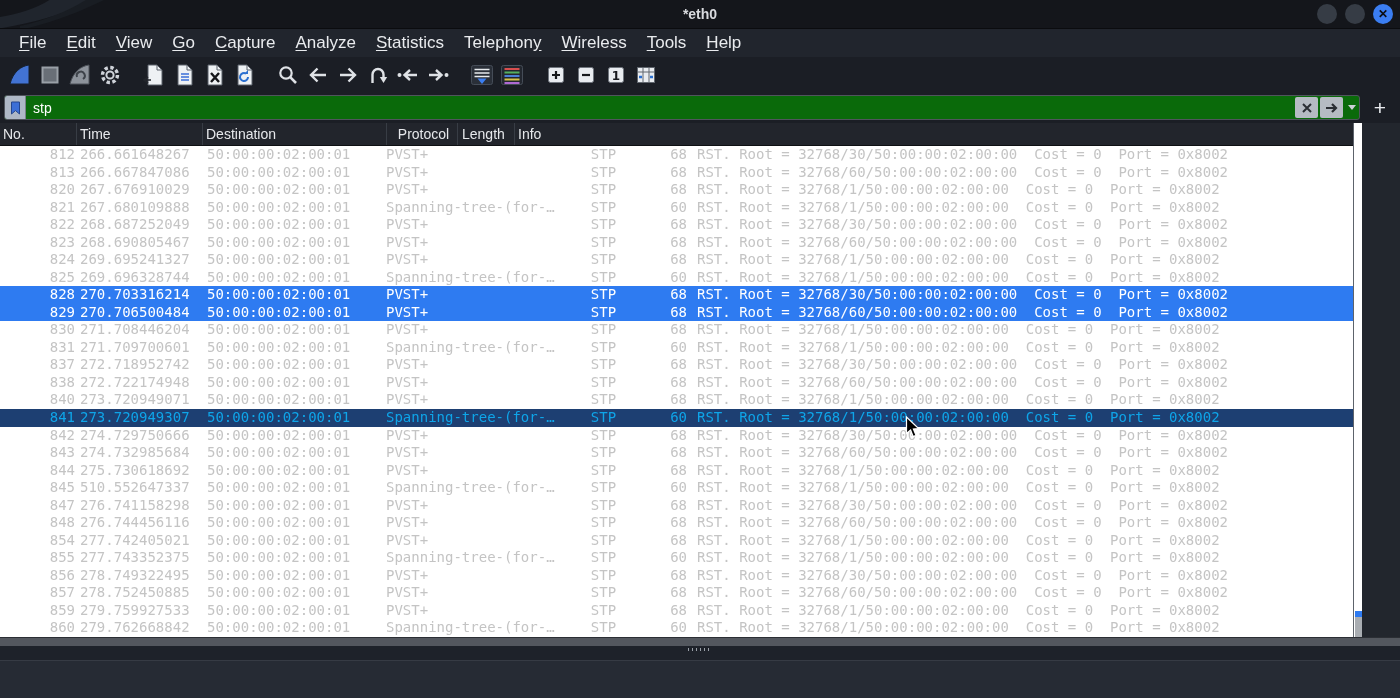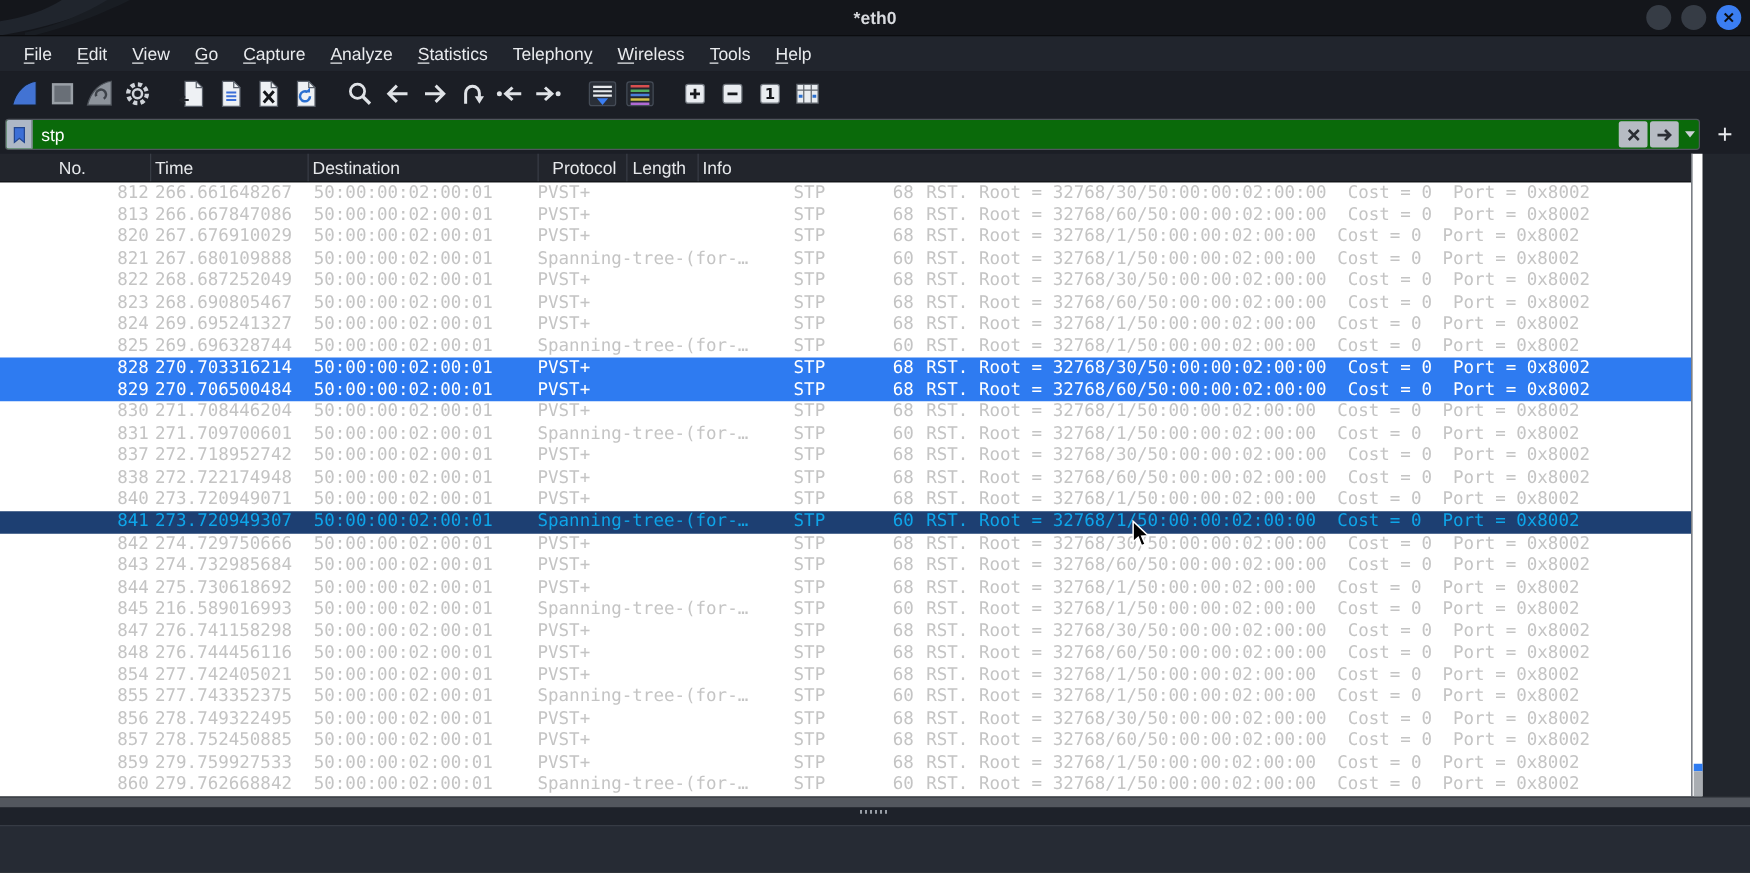--- a/index.html
+++ b/index.html
@@ -13,21 +13,21 @@
   .title { position:absolute; left:0; right:0; top:0; height:28px; line-height:28px;
            text-align:center; color:#d8dade; font-size:14px; font-weight:bold; }
   .winbtns { position:absolute; right:7px; top:4px; display:flex; gap:8px; }
   .wbtn { width:20px; height:20px; border-radius:50%; background:#363c45; }
   .wbtn.close { background:var(--accent_blue); color:#0c0e12; font-weight:bold;
                 font-size:12px; line-height:20px; text-align:center; }
 
   
   .menubar { height:29px; background:#21252d; display:flex; align-items:center;
              padding-left:9px; border-top:1px solid #0b0c0f; }
-  .menu-item { padding:0 10px; color:#e9ebee; font-size:14px; height:29px; line-height:28px; cursor:default; }
+  .menu-item { padding:0 10px; color:#e9ebee; font-size:17px; height:29px; line-height:28px; cursor:default; }
   .menu-item u { text-decoration:underline; text-underline-offset:2px; }
 
   
   .toolbar { height:35px; background:#1b1e25; display:flex; align-items:center; padding-left:5px; }
   .tbtn { width:30px; height:30px; display:flex; align-items:center; justify-content:center; }
   .tbtn.gap { margin-left:14px; }
 
   
   .filterbar { height:31px; background:#1b1e25; display:flex; align-items:center; padding:0 6px 0 4px; }
   .filter-field { flex:1; height:25px; display:flex; align-items:stretch; border:1px solid #50555d;
@@ -47,21 +47,21 @@
   .list-wrap { position:relative; height:514px; width:1400px; background:#22262d; }
   .phead { display:flex; height:23px; background:#22252c; color:#e6e8eb; font-size:14px;
            width:1353px; border-bottom:1px solid #0e1013; }
   .phead .hc { line-height:22px; padding-left:3px; border-right:1px solid #383d45; overflow:hidden; }
   .phead .hc:last-child { border-right:none; }
   .pbody { width:1353px; height:491px; background:#ffffff; overflow:hidden; }
   .prow { display:flex; height:17.535px; line-height:17.6px; font-family:"DejaVu Sans Mono",monospace;
           font-size:14px; color:#c4c4c4; white-space:pre; }
   .prow.selected { background:var(--selected_row); color:#ffffff; }
   .prow.focused  { background:var(--focused_row);  color:#0ea5e9; }
-  .c0 { width:77px;  text-align:right; padding-right:2px;margin-left:44px; }
+  .c0 { width:77px;  text-align:right; padding-right:2px; }
   .c1 { width:126px; padding-left:3px; }
   .c2 { width:179px; padding-left:4px; }
   .c3 { width:184px; padding-left:4px; }
   .c4 { width:71px;  padding-left:4px;text-align:center; }
   .c5 { width:57px;  text-align:right; padding-right:7px; }
   .c6 { flex:1; padding-left:3px; overflow:hidden; }
   .hc.c0 { text-align:left; padding-left:3px; }
   .hc.c5 { text-align:left; padding-left:4px; padding-right:16px; }
 
   .vscroll { position:absolute; left:1353px; top:0; width:9px; height:514px; background:#ffffff;
@@ -296,21 +296,21 @@
         <div class="prow selected"><div class="c0">829</div><div class="c1">270.706500484</div><div class="c2">50:00:00:02:00:01</div><div class="c3">PVST+</div><div class="c4">STP</div><div class="c5">68</div><div class="c6">RST. Root = 32768/60/50:00:00:02:00:00  Cost = 0  Port = 0x8002</div></div>
         <div class="prow"><div class="c0">830</div><div class="c1">271.708446204</div><div class="c2">50:00:00:02:00:01</div><div class="c3">PVST+</div><div class="c4">STP</div><div class="c5">68</div><div class="c6">RST. Root = 32768/1/50:00:00:02:00:00  Cost = 0  Port = 0x8002</div></div>
         <div class="prow"><div class="c0">831</div><div class="c1">271.709700601</div><div class="c2">50:00:00:02:00:01</div><div class="c3">Spanning-tree-(for-…</div><div class="c4">STP</div><div class="c5">60</div><div class="c6">RST. Root = 32768/1/50:00:00:02:00:00  Cost = 0  Port = 0x8002</div></div>
         <div class="prow"><div class="c0">837</div><div class="c1">272.718952742</div><div class="c2">50:00:00:02:00:01</div><div class="c3">PVST+</div><div class="c4">STP</div><div class="c5">68</div><div class="c6">RST. Root = 32768/30/50:00:00:02:00:00  Cost = 0  Port = 0x8002</div></div>
         <div class="prow"><div class="c0">838</div><div class="c1">272.722174948</div><div class="c2">50:00:00:02:00:01</div><div class="c3">PVST+</div><div class="c4">STP</div><div class="c5">68</div><div class="c6">RST. Root = 32768/60/50:00:00:02:00:00  Cost = 0  Port = 0x8002</div></div>
         <div class="prow"><div class="c0">840</div><div class="c1">273.720949071</div><div class="c2">50:00:00:02:00:01</div><div class="c3">PVST+</div><div class="c4">STP</div><div class="c5">68</div><div class="c6">RST. Root = 32768/1/50:00:00:02:00:00  Cost = 0  Port = 0x8002</div></div>
         <div class="prow focused"><div class="c0">841</div><div class="c1">273.720949307</div><div class="c2">50:00:00:02:00:01</div><div class="c3">Spanning-tree-(for-…</div><div class="c4">STP</div><div class="c5">60</div><div class="c6">RST. Root = 32768/1/50:00:00:02:00:00  Cost = 0  Port = 0x8002</div></div>
         <div class="prow"><div class="c0">842</div><div class="c1">274.729750666</div><div class="c2">50:00:00:02:00:01</div><div class="c3">PVST+</div><div class="c4">STP</div><div class="c5">68</div><div class="c6">RST. Root = 32768/30/50:00:00:02:00:00  Cost = 0  Port = 0x8002</div></div>
         <div class="prow"><div class="c0">843</div><div class="c1">274.732985684</div><div class="c2">50:00:00:02:00:01</div><div class="c3">PVST+</div><div class="c4">STP</div><div class="c5">68</div><div class="c6">RST. Root = 32768/60/50:00:00:02:00:00  Cost = 0  Port = 0x8002</div></div>
         <div class="prow"><div class="c0">844</div><div class="c1">275.730618692</div><div class="c2">50:00:00:02:00:01</div><div class="c3">PVST+</div><div class="c4">STP</div><div class="c5">68</div><div class="c6">RST. Root = 32768/1/50:00:00:02:00:00  Cost = 0  Port = 0x8002</div></div>
-        <div class="prow"><div class="c0">845</div><div class="c1">216.589016993</div><div class="c2">50:00:00:02:00:01</div><div class="c3">Spanning-tree-(for-…</div><div class="c4">STP</div><div class="c5">60</div><div class="c6">RST. Root = 32768/1/50:00:00:02:00:00  Cost = 0  Port = 0x8002</div></div>
+        <div class="prow"><div class="c0">845</div><div class="c1">510.552647337</div><div class="c2">50:00:00:02:00:01</div><div class="c3">Spanning-tree-(for-…</div><div class="c4">STP</div><div class="c5">60</div><div class="c6">RST. Root = 32768/1/50:00:00:02:00:00  Cost = 0  Port = 0x8002</div></div>
         <div class="prow"><div class="c0">847</div><div class="c1">276.741158298</div><div class="c2">50:00:00:02:00:01</div><div class="c3">PVST+</div><div class="c4">STP</div><div class="c5">68</div><div class="c6">RST. Root = 32768/30/50:00:00:02:00:00  Cost = 0  Port = 0x8002</div></div>
         <div class="prow"><div class="c0">848</div><div class="c1">276.744456116</div><div class="c2">50:00:00:02:00:01</div><div class="c3">PVST+</div><div class="c4">STP</div><div class="c5">68</div><div class="c6">RST. Root = 32768/60/50:00:00:02:00:00  Cost = 0  Port = 0x8002</div></div>
         <div class="prow"><div class="c0">854</div><div class="c1">277.742405021</div><div class="c2">50:00:00:02:00:01</div><div class="c3">PVST+</div><div class="c4">STP</div><div class="c5">68</div><div class="c6">RST. Root = 32768/1/50:00:00:02:00:00  Cost = 0  Port = 0x8002</div></div>
         <div class="prow"><div class="c0">855</div><div class="c1">277.743352375</div><div class="c2">50:00:00:02:00:01</div><div class="c3">Spanning-tree-(for-…</div><div class="c4">STP</div><div class="c5">60</div><div class="c6">RST. Root = 32768/1/50:00:00:02:00:00  Cost = 0  Port = 0x8002</div></div>
         <div class="prow"><div class="c0">856</div><div class="c1">278.749322495</div><div class="c2">50:00:00:02:00:01</div><div class="c3">PVST+</div><div class="c4">STP</div><div class="c5">68</div><div class="c6">RST. Root = 32768/30/50:00:00:02:00:00  Cost = 0  Port = 0x8002</div></div>
         <div class="prow"><div class="c0">857</div><div class="c1">278.752450885</div><div class="c2">50:00:00:02:00:01</div><div class="c3">PVST+</div><div class="c4">STP</div><div class="c5">68</div><div class="c6">RST. Root = 32768/60/50:00:00:02:00:00  Cost = 0  Port = 0x8002</div></div>
         <div class="prow"><div class="c0">859</div><div class="c1">279.759927533</div><div class="c2">50:00:00:02:00:01</div><div class="c3">PVST+</div><div class="c4">STP</div><div class="c5">68</div><div class="c6">RST. Root = 32768/1/50:00:00:02:00:00  Cost = 0  Port = 0x8002</div></div>
         <div class="prow"><div class="c0">860</div><div class="c1">279.762668842</div><div class="c2">50:00:00:02:00:01</div><div class="c3">Spanning-tree-(for-…</div><div class="c4">STP</div><div class="c5">60</div><div class="c6">RST. Root = 32768/1/50:00:00:02:00:00  Cost = 0  Port = 0x8002</div></div>
       </div>
     <div class="vscroll">

